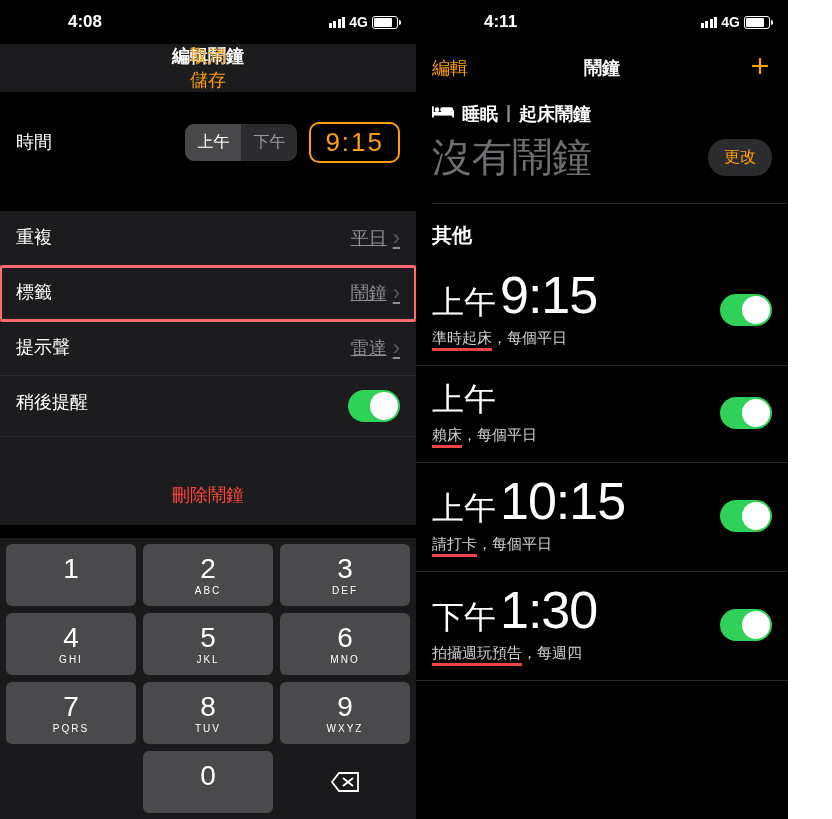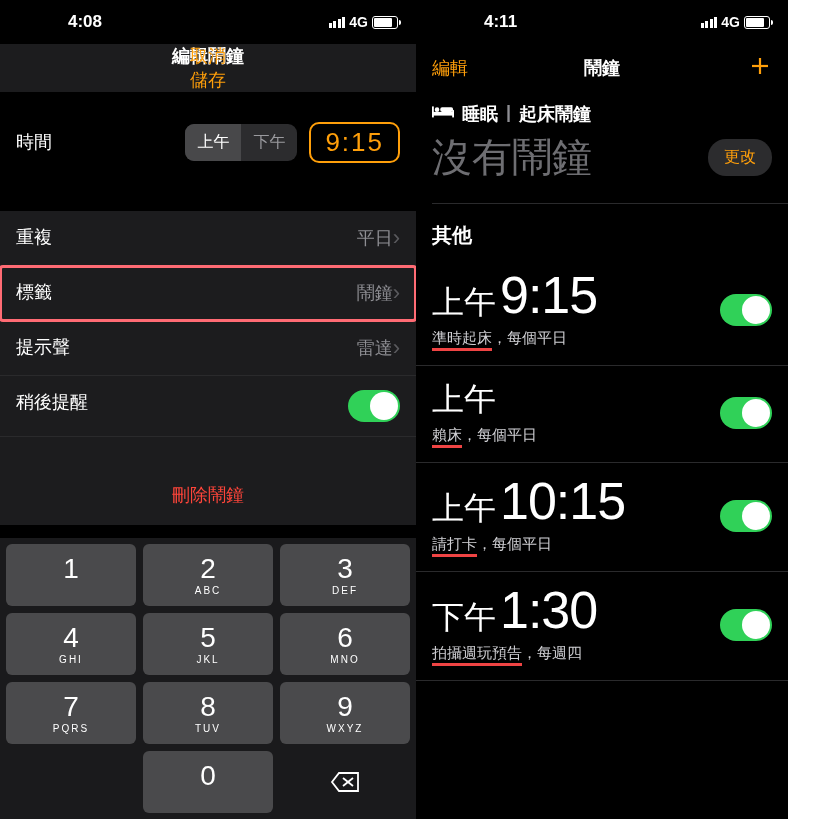--- a/index.html
+++ b/index.html
@@ -30,21 +30,21 @@
   .time-label { font-size:18px; color:#fff; }
   .time-controls { display:flex; align-items:center; gap:0; }
   .seg { display:flex; background:#2c2c2e; border-radius:9px; overflow:hidden; margin-right:12px;}
   .seg button { border:none; background:transparent; color:#9a9a9e; font-size:16px; padding:8px 12px; cursor:pointer;}
   .seg button.sel { background:#48484a; color:#fff; }
   .time-field { border:2px solid #ff9f0a; border-radius:10px; padding:4px 14px; color:#ff9f0a; font-size:26px; letter-spacing:2px; font-weight:400; display:inline-block; line-height:1.1;}
   .list { margin-top:18px; }
   .row { display:flex; align-items:flex-start; justify-content:space-between; padding:14px 16px; border-bottom:0.5px solid #2a2a2c; background:#1c1c1e;}
   .row.hl { outline:3px solid #ff6b74; outline-offset:-2px; border-radius:3px; position:relative; z-index:2;}
   .row-label { font-size:18px; color:#fff;}
-  .row-right { display:flex; align-items:center; gap:0; color:#8e8e93; font-size:18px;}
+  .row-right { display:flex; align-items:center; gap:6px; color:#8e8e93; font-size:18px;text-decoration:underline;}
   .chev { color:#5a5a5e; font-size:22px; }
   .switch { width:52px; height:32px; border-radius:16px; position:relative; cursor:pointer;}
   .switch.on { background:#30d158;}
   .switch .knob { position:absolute; top:2px; width:28px; height:28px; border-radius:50%; background:#fff;}
   .switch.on .knob { right:2px;}
   .delete-row { text-align:center; padding:18px 0; margin-top:28px; background:#1c1c1e;}
   .delete-btn { color:#ff453a; font-size:18px; background:none; border:none; cursor:pointer;}
 
   
   .keypad { position:absolute; bottom:0; left:0; right:0; background:#1a1a1c; padding:6px; display:grid; grid-template-columns:repeat(3,1fr); gap:7px;}

